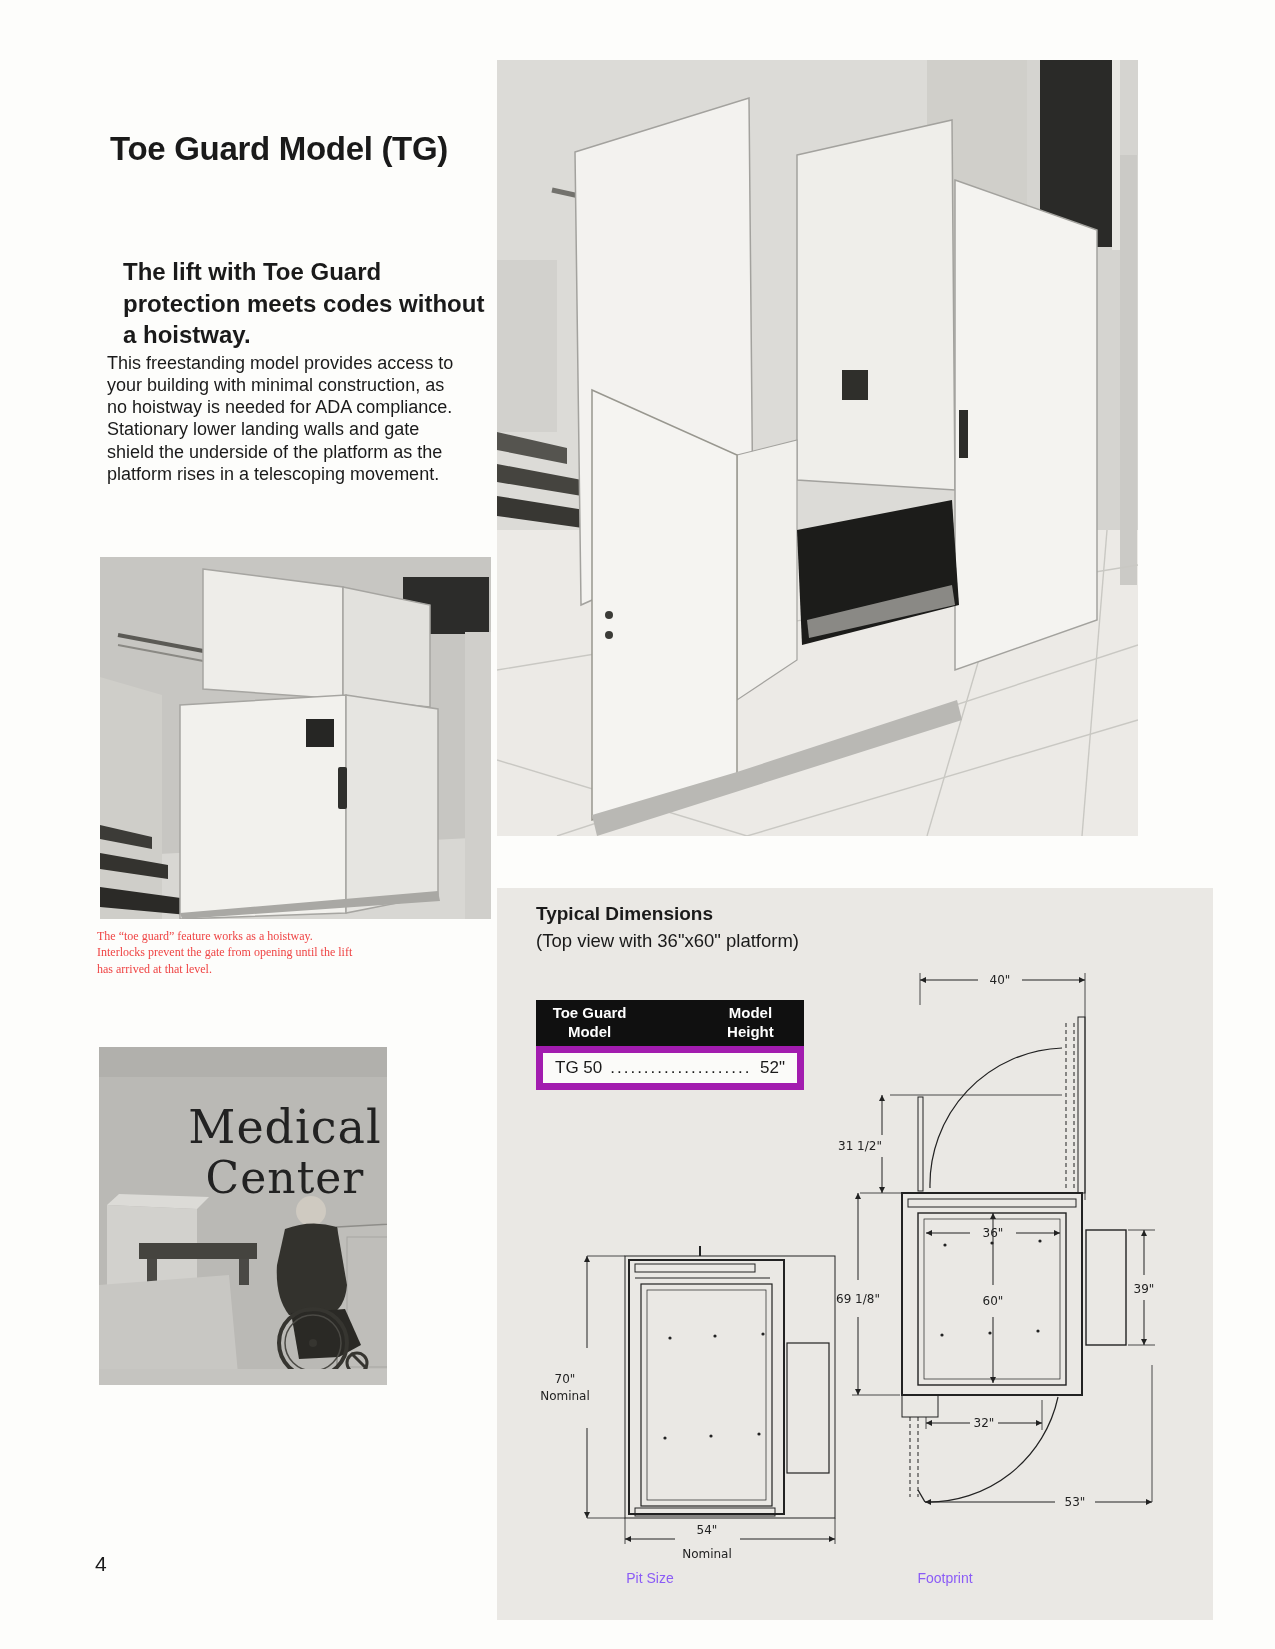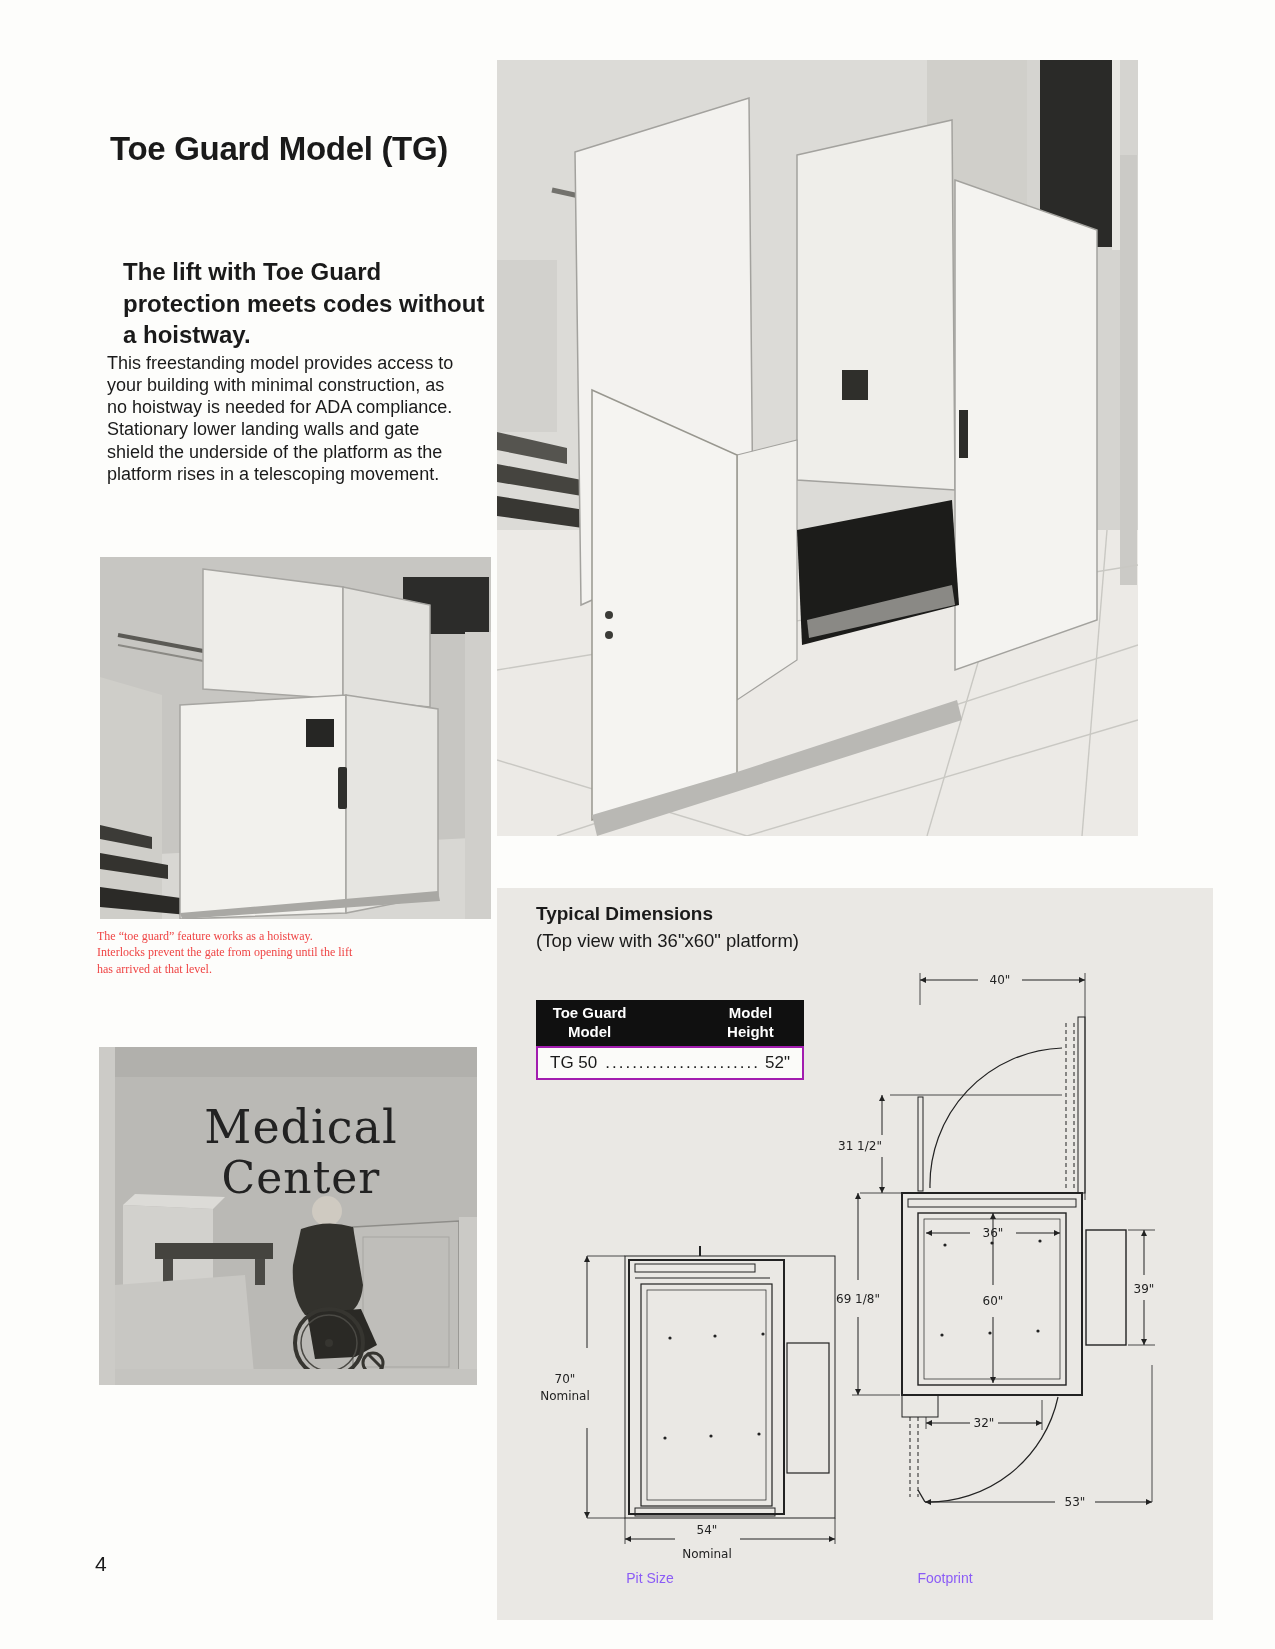--- a/index.html
+++ b/index.html
@@ -22,21 +22,21 @@
   .dims-heading{font-size:19px;font-weight:bold;}
   .dims-subheading{font-size:18.5px;}
   .spec-table{width:268px;}
   .spec-head{
     background:#101010;color:#fff;display:flex;align-items:center;
     font-size:15px;font-weight:bold;line-height:1.25;height:46px;
   }
   .spec-head .c1{width:40%;text-align:center;}
   .spec-head .c2{width:40%;margin-left:auto;text-align:center;}
   .spec-row{
-    background:#fbfbf9;border:2px solid #a21caf;height:30px;
+    background:#fbfbf9;border:7px solid #a21caf;height:30px;
     display:flex;align-items:center;font-size:17px;padding:0 12px;
   }
   .spec-row .dots{
     flex:1;overflow:hidden;white-space:nowrap;letter-spacing:2px;
     margin:0 8px;text-align:left;color:#1a1a1a;
   }
   .diagram-label{font-size:14px;text-align:center;color:#8b5cf6;}
   svg text{font-family:"DejaVu Sans",sans-serif;fill:#222;}
   .sign-text{font-family:"DejaVu Serif",serif;}
 </style>
@@ -79,21 +79,21 @@
       <rect x="206" y="162" width="28" height="28" fill="#262624"></rect>
       <rect x="238" y="210" width="9" height="42" rx="2" fill="#2f2f2c"></rect>
       <polygon points="80,356 338,334 340,344 82,362" fill="#a9a8a4"></polygon>
     </svg>
   </div>
 
   <div class="abs caption pre" style="left:97px;top:928px;width:420px;">The “toe guard” feature works as a hoistway.
 Interlocks prevent the gate from opening until the lift
 has arrived at that level.</div>
 
-  <div class="abs photo" style="left:99px;top:1047px;width:362px;height:338px;padding-left:16px;">
+  <div class="abs photo" style="left:99px;top:1047px;width:288px;height:338px;">
     <svg width="362" height="338" viewBox="0 0 362 338">
       <rect x="0" y="0" width="362" height="338" fill="#bab9b5"></rect>
       <rect x="0" y="0" width="362" height="30" fill="#b1b0ac"></rect>
       <text class="sign-text" x="186" y="96" font-size="46" fill="#3d3c38" text-anchor="middle" letter-spacing="1">Medical</text>
       <text class="sign-text" x="186" y="146" font-size="44" fill="#3d3c38" text-anchor="middle" letter-spacing="1">Center</text>
       <polygon points="8,158 98,162 110,150 20,147" fill="#dcdbd7"></polygon>
       <polygon points="8,158 98,162 98,238 8,242" fill="#d2d1cd"></polygon>
       <rect x="40" y="196" width="118" height="16" fill="#45443f"></rect>
       <rect x="48" y="212" width="10" height="30" fill="#4a4945"></rect>
       <rect x="140" y="212" width="10" height="26" fill="#4a4945"></rect>

